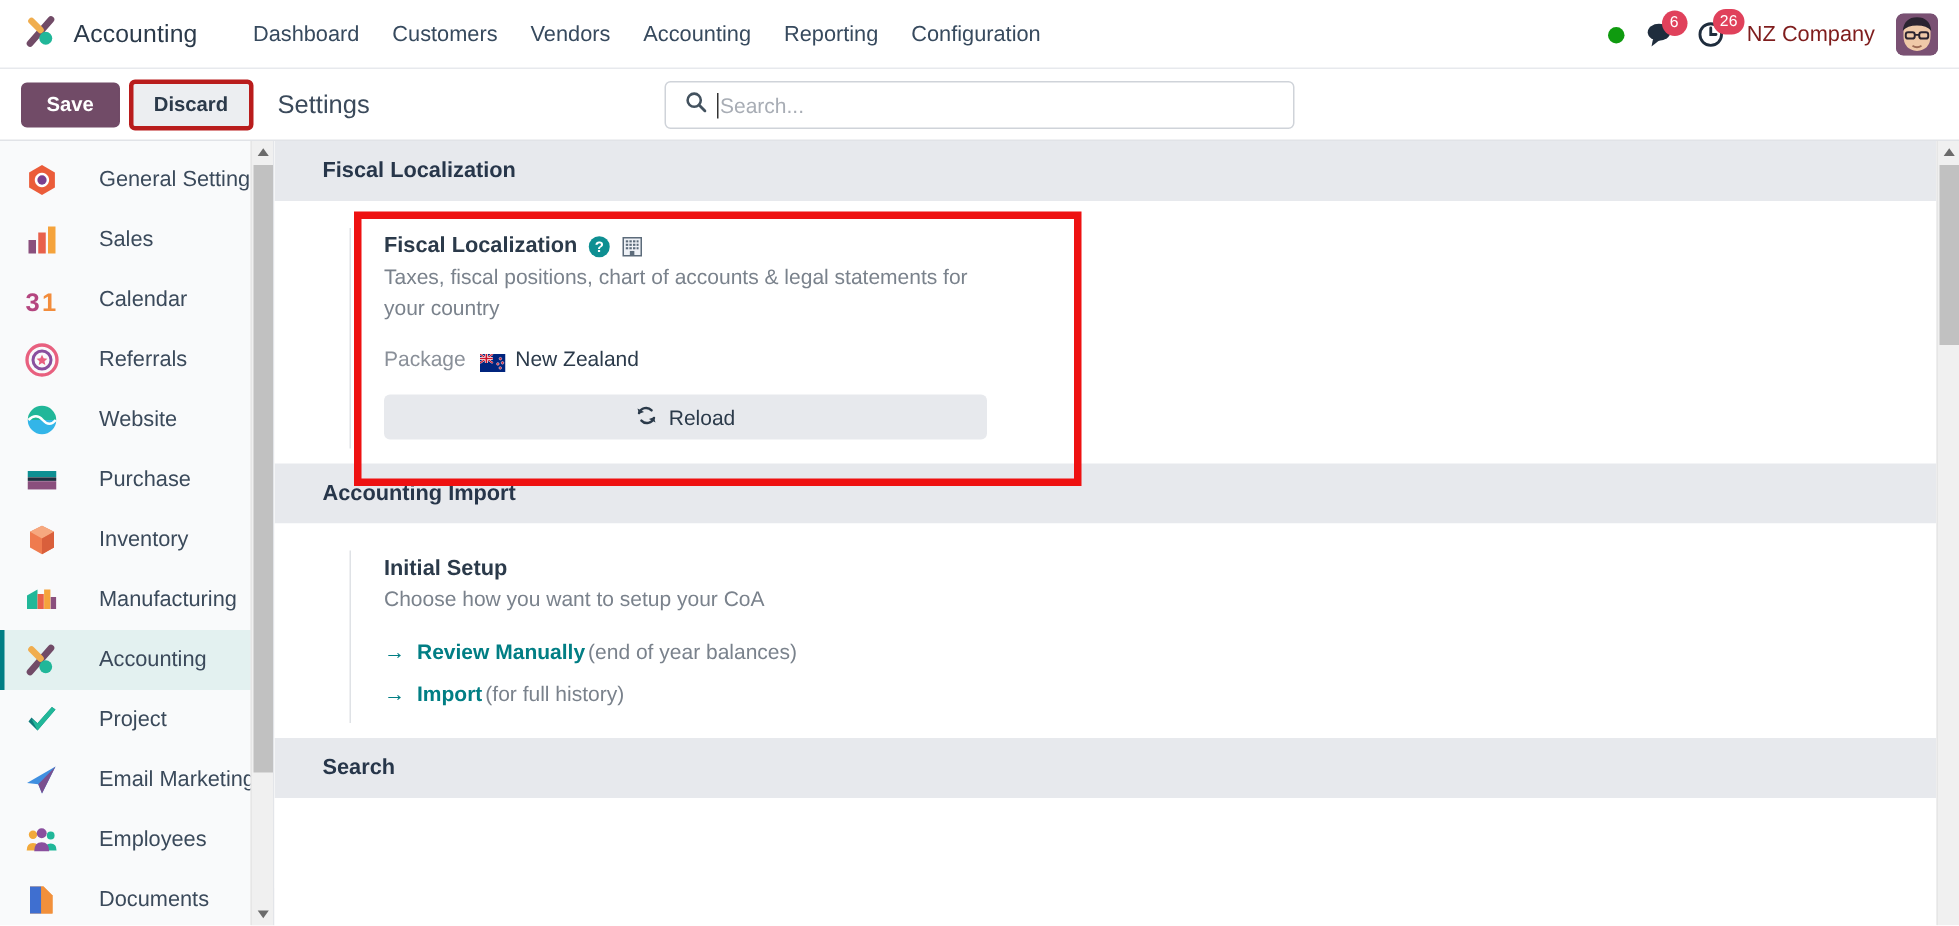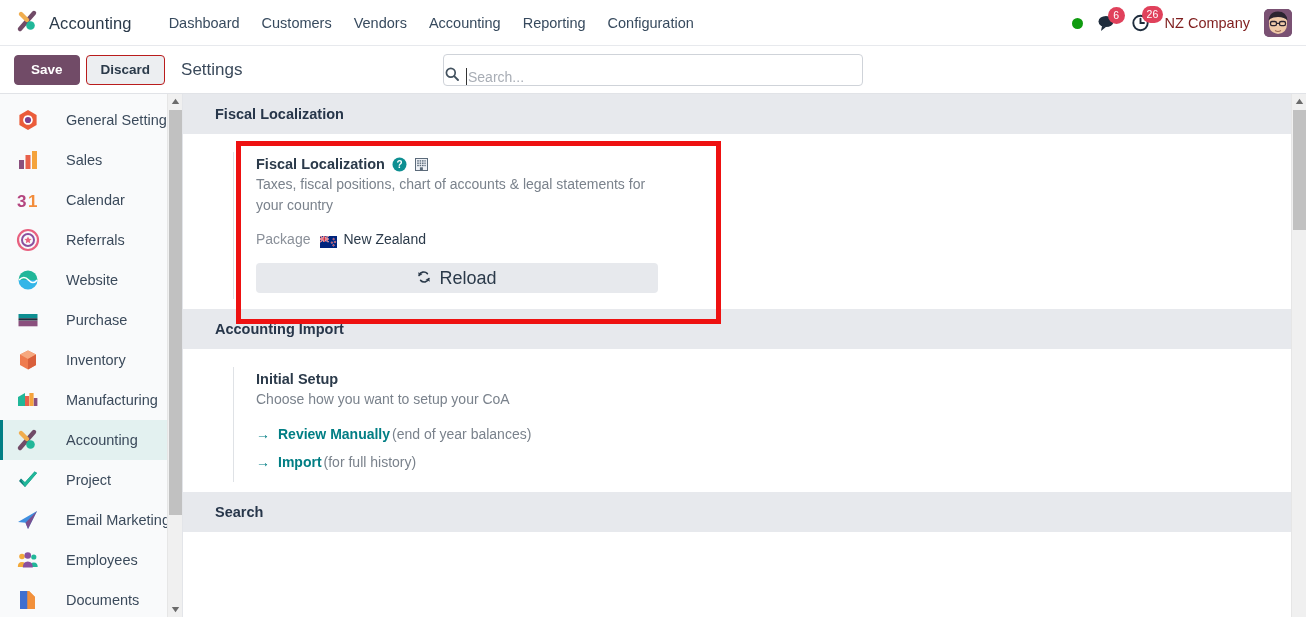--- a/index.html
+++ b/index.html
@@ -59,33 +59,33 @@
   .cp:after {
     content:""; position:absolute; left:0; right:0; bottom:0;
     height:1px; background:#e1e3e7;
   }
   .btn-save {
     background: #714b67; color: #fff; border: 1px solid #714b67;
     font-size: 13.5px; font-weight: 700; padding: 7px 16px;
     border-radius: 4px; cursor: pointer; line-height: 1.1;
   }
   .btn-discard {
-    background: #eceef1; color: #2b3a4a; border: 1px solid #b91c1c;
+    background: #eceef1; color: #2b3a4a; border: 3px solid #b91c1c;
     font-size: 13.5px; font-weight: 700; padding: 7px 14px;
     border-radius: 4px; cursor: pointer; margin-left: 6px; line-height: 1.1; text-align: center;
   }
   .cp-title {
     font-size: 17px; color: #3b4a5b; margin-left: 16px; font-weight: 400;
   }
   .search-wrap {
     position: absolute; left: 443px; top: 54px;
     width: 420px; height: 32px;
     border: 1px solid #cfd3d9; border-radius: 4px;
-    background: #fff; display: flex; align-items: flex-end;
-    padding: 0 1px; gap: 7px;
+    background: #fff; display: flex; align-items: center;
+    padding: 0 13px; gap: 7px;
   }
   .search-input {
     border: none; outline: none; font-size: 14px; color: #8a9099;
     flex: 1; background: transparent; font-family: inherit;
   }
   .search-input::placeholder { color: #a8adb5; }
   .caret {
     width: 1px; height: 17px; background: #333; margin-right: -6px;
   }
 
@@ -161,21 +161,21 @@
   .pkg-label { color: #8a9099; }
   .pkg-value {
     color: #2b3a4a; display: flex; align-items: flex-end; gap: 6px;
     cursor: pointer;
   }
   .flag { width: 17px; height: 12px; display:block; }
   .btn-reload {
     margin-top: 16px; width: 402px; height: 30px;
     background: #e7e9ed; border: none; border-radius: 4px;
     display: flex; align-items: center; justify-content: center; gap: 8px;
-    font-size: 18px; color: #2b3a4a; cursor: pointer;
+    font-size: 14px; color: #2b3a4a; cursor: pointer;
     font-family: inherit;
   }
 
   
   .highlight {
     position: absolute; border: 5px solid #ee1111;
     pointer-events: none; z-index: 20;
   }
 
   

